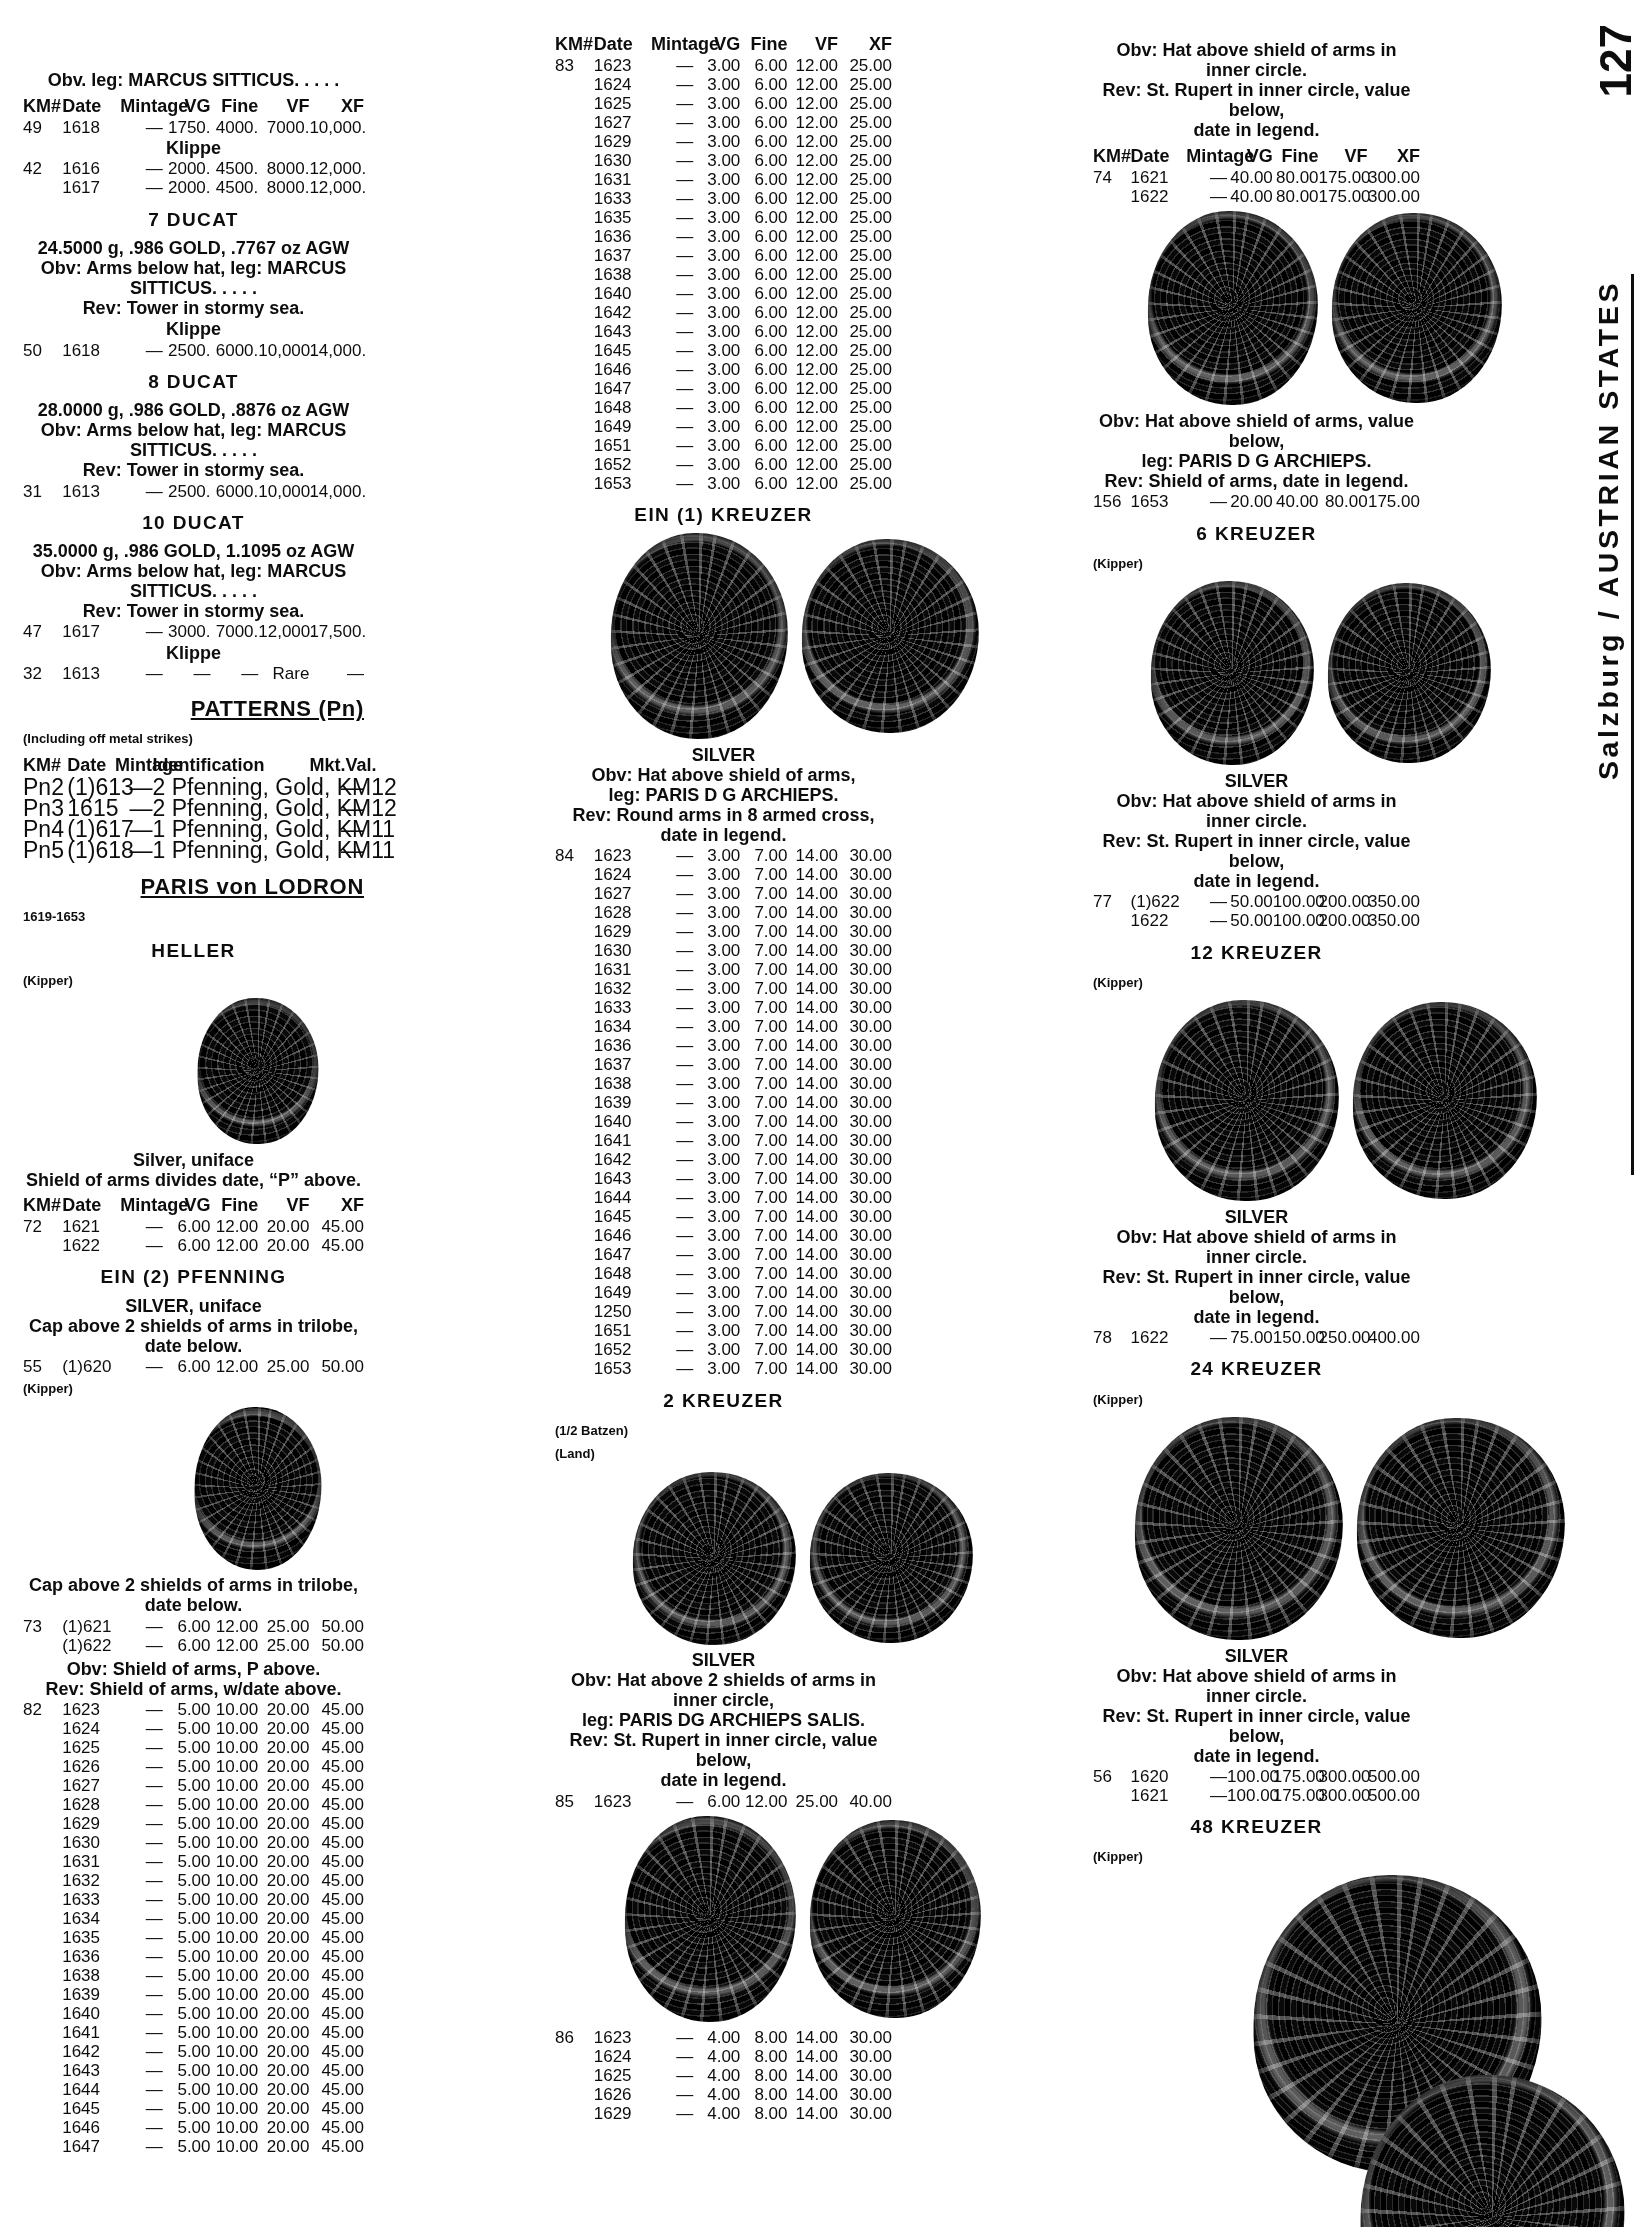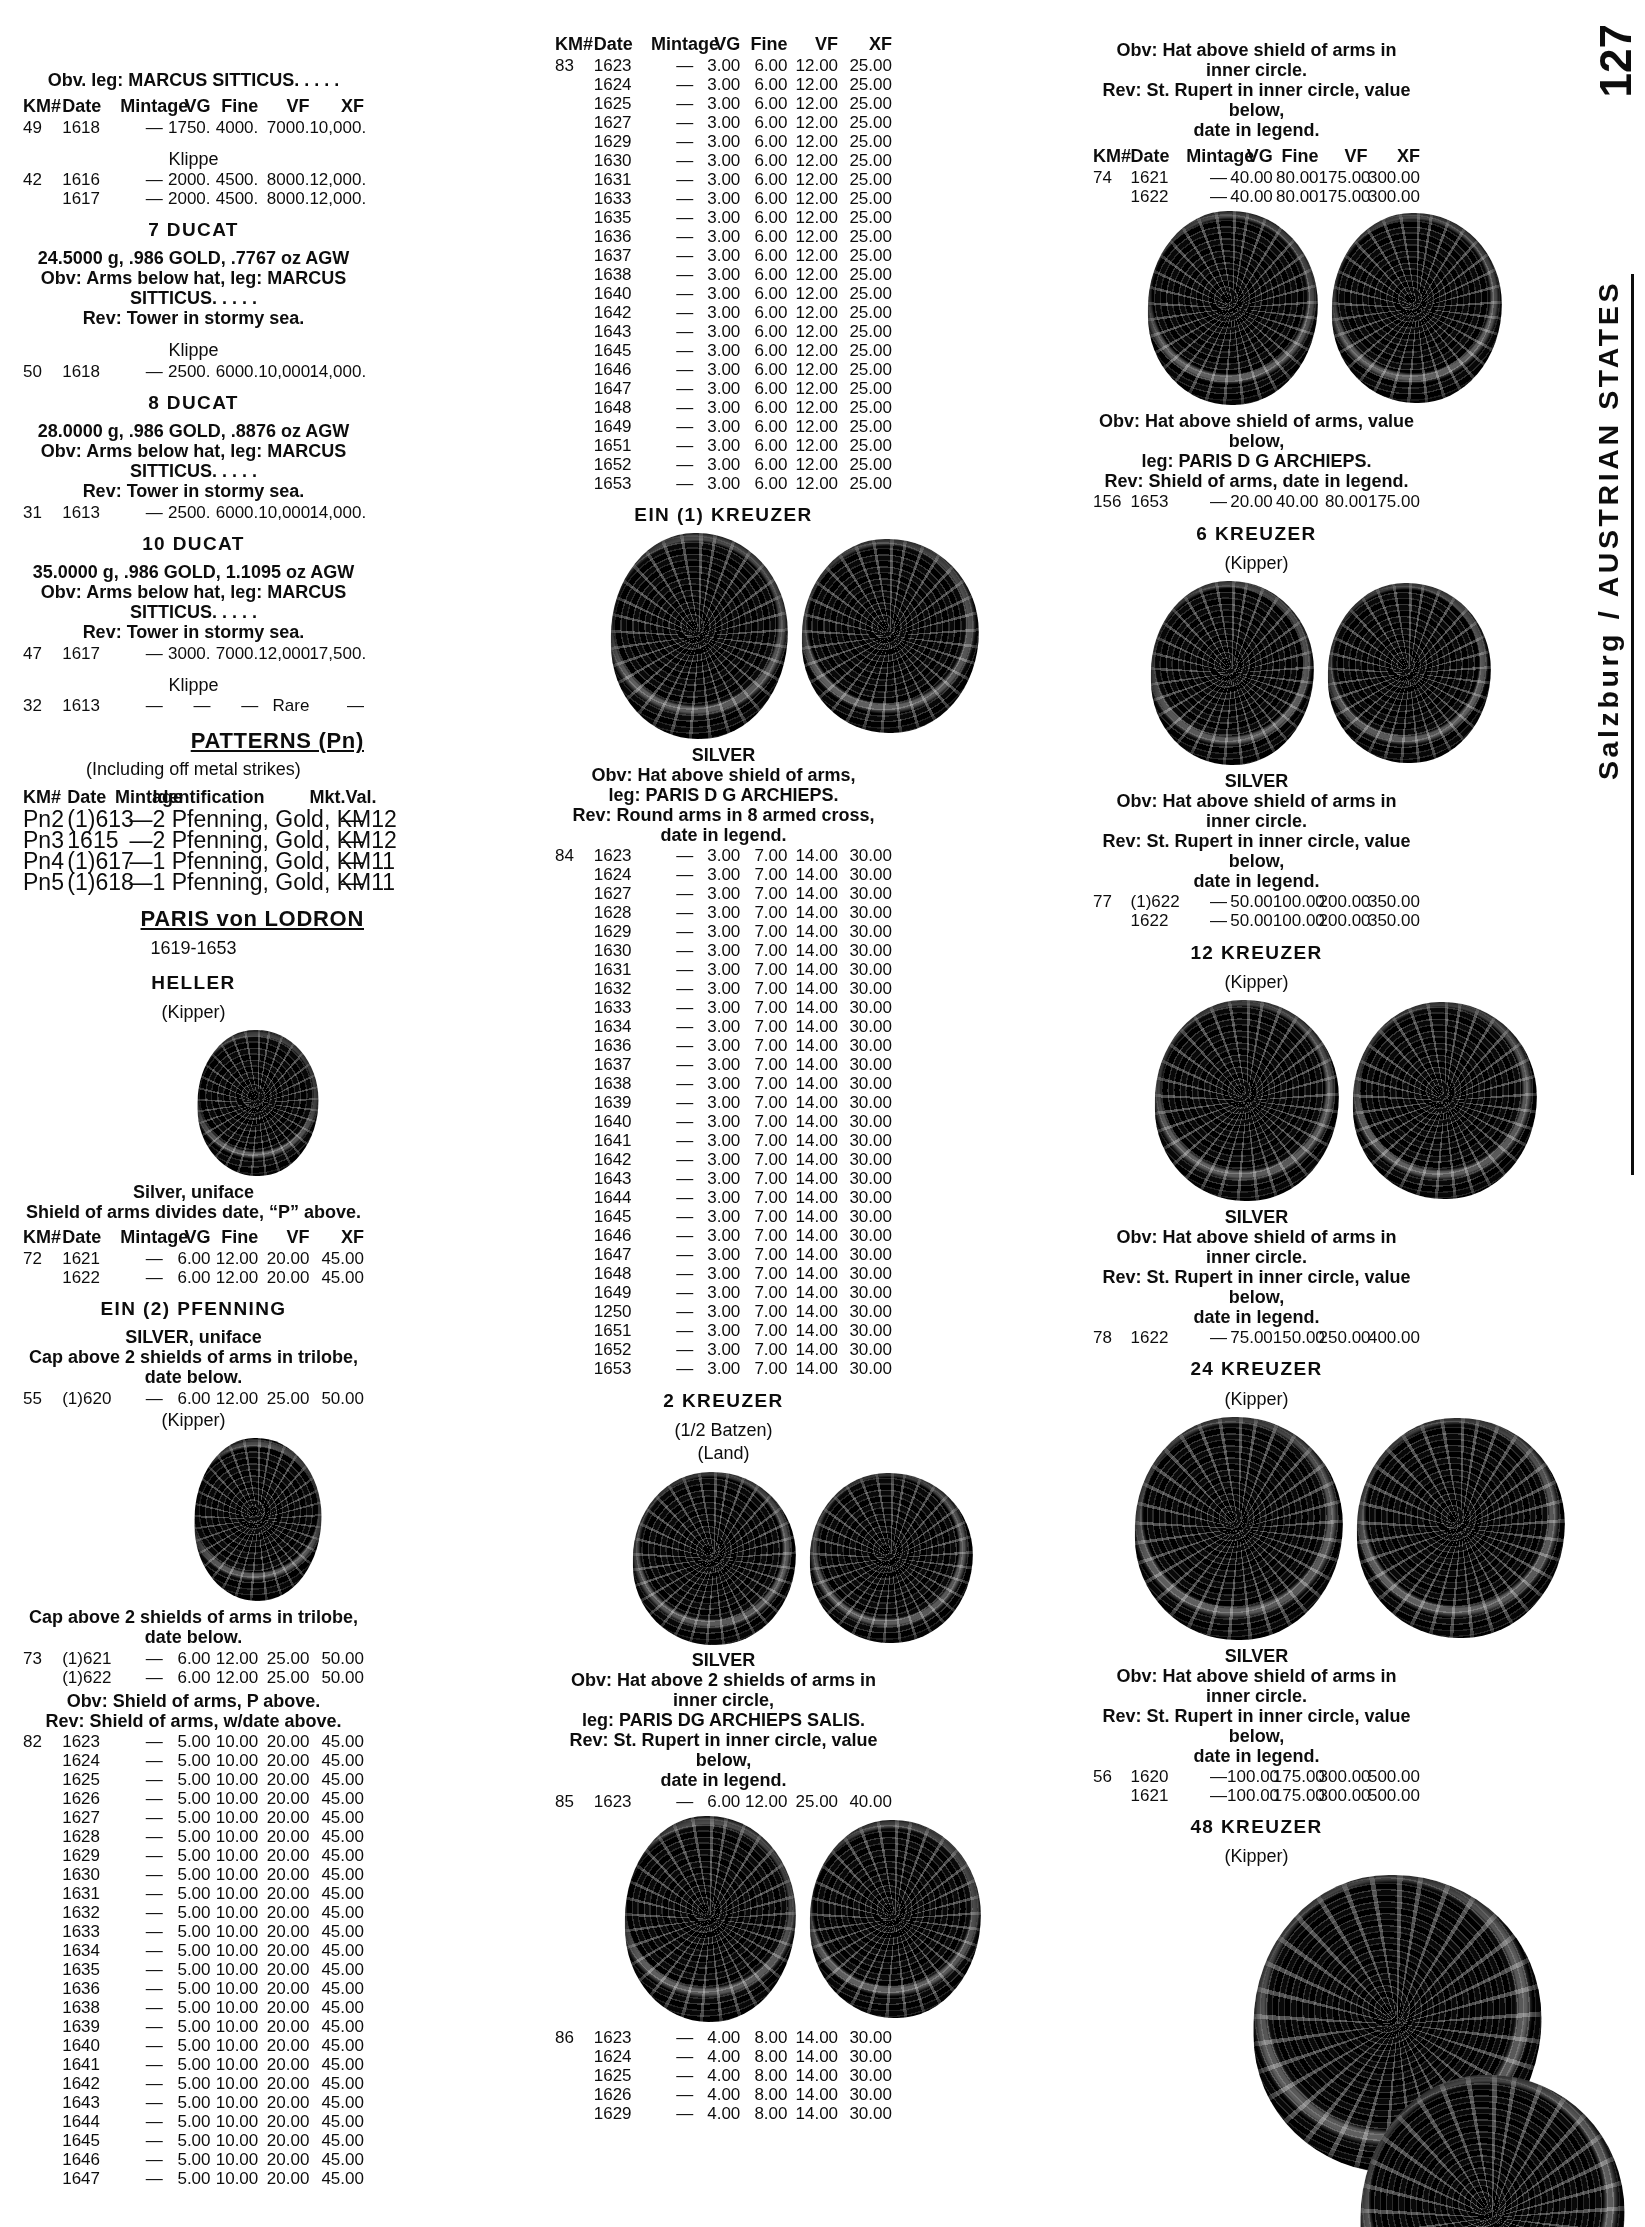--- a/index.html
+++ b/index.html
@@ -6,22 +6,22 @@
   .page{position:relative;width:1645px;height:2227px;background:#ffffff;
         font-family:"Liberation Sans",sans-serif;color:#0d0d0d;overflow:hidden;}
   .col{position:absolute;top:0;box-sizing:border-box;}
   .col-left {left:23px;  width:341px; padding-top:66px;}
   .col-mid  {left:555px; width:337px; padding-top:28.5px;}
   .col-right{left:1093px;width:327px; padding-top:36px;}
 
   .note{font-weight:bold;font-size:18px;line-height:20px;text-align:center;margin:4.3px 0 1.4px;}
   .h2{font-size:19px;font-weight:bold;text-align:center;letter-spacing:1.4px;margin:11.4px 0 7.1px;}
   .h1{font-size:22px;font-weight:bold;text-align:right;letter-spacing:0.7px;margin:13px 0 4.3px;text-decoration:underline;}
-  .sub{font-size:18px;text-align:center;line-height:23.6px;font-weight:normal;}
-  .klippe{font-weight:normal;font-size:18px;text-align:center;line-height:21.4px;margin-top:12px;}
+  .sub{font-size:13px;text-align:left;line-height:23.6px;font-weight:bold;}
+  .klippe{font-weight:bold;font-size:18px;text-align:center;line-height:21.4px;margin-top:1px;}
 
   .thead,.price-row{display:grid;grid-template-columns:11.5% 17% 12.5% 14% 14% 15% 16%;width:100%;}
   .thead{font-weight:bold;font-size:18px;line-height:23px;margin-top:4.3px;}
   .price-row{font-size:17px;line-height:19px;}
   .pthead,.pattern-row{display:grid;grid-template-columns:13% 14% 11% 46% 16%;width:100%;}
   .pthead{font-weight:bold;font-size:18px;line-height:23px;margin-top:4.3px;}
   .pattern-row{font-size:23px;line-height:21px;}
   .cell{white-space:nowrap;overflow:visible;}
   .cl{text-align:left;} .cr{text-align:right;}
   .table-wrap{margin-bottom:1.4px;}

